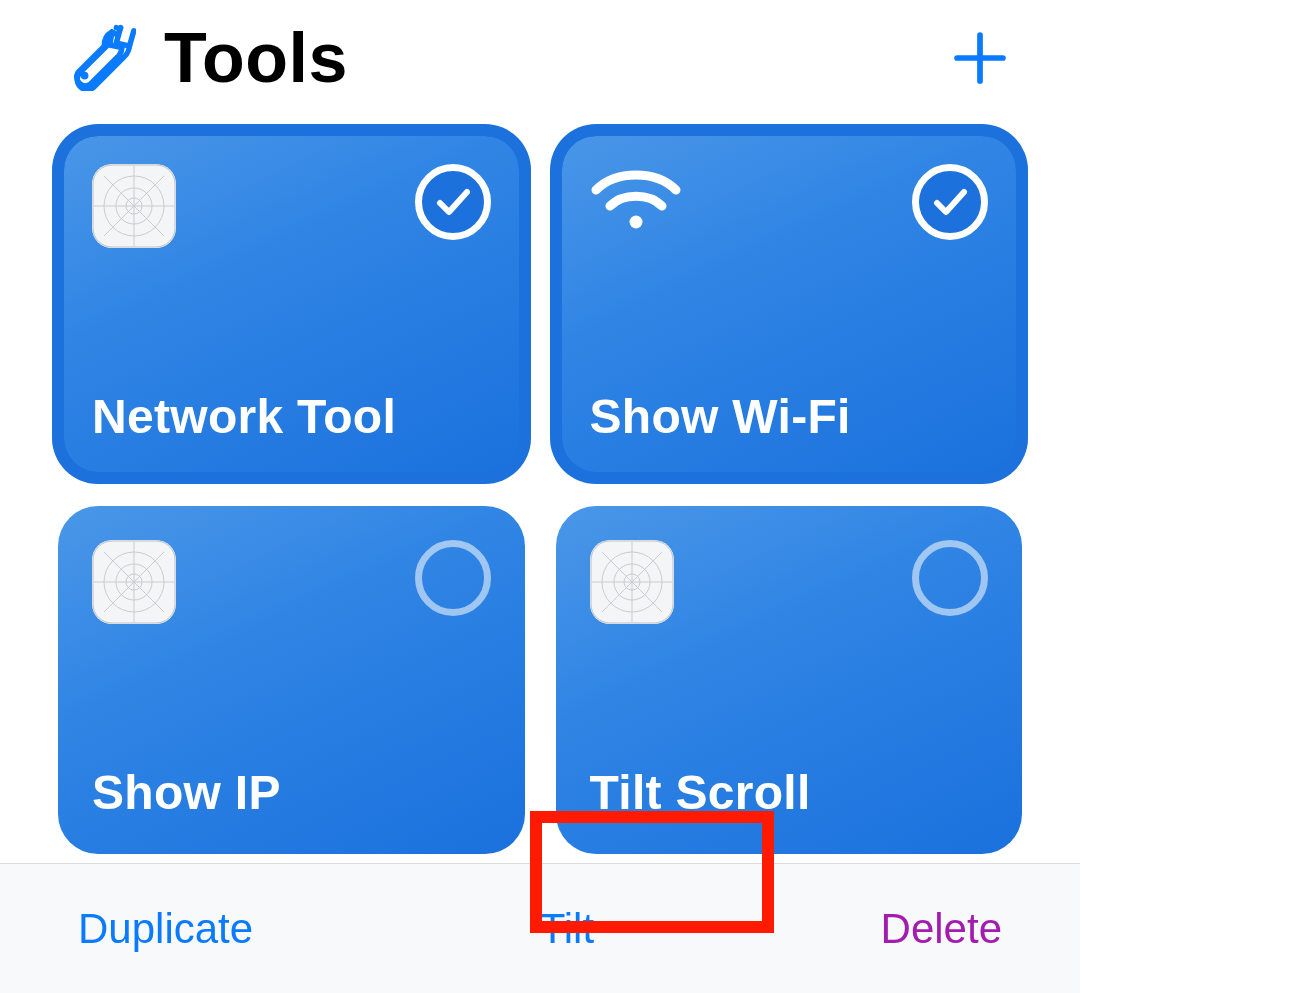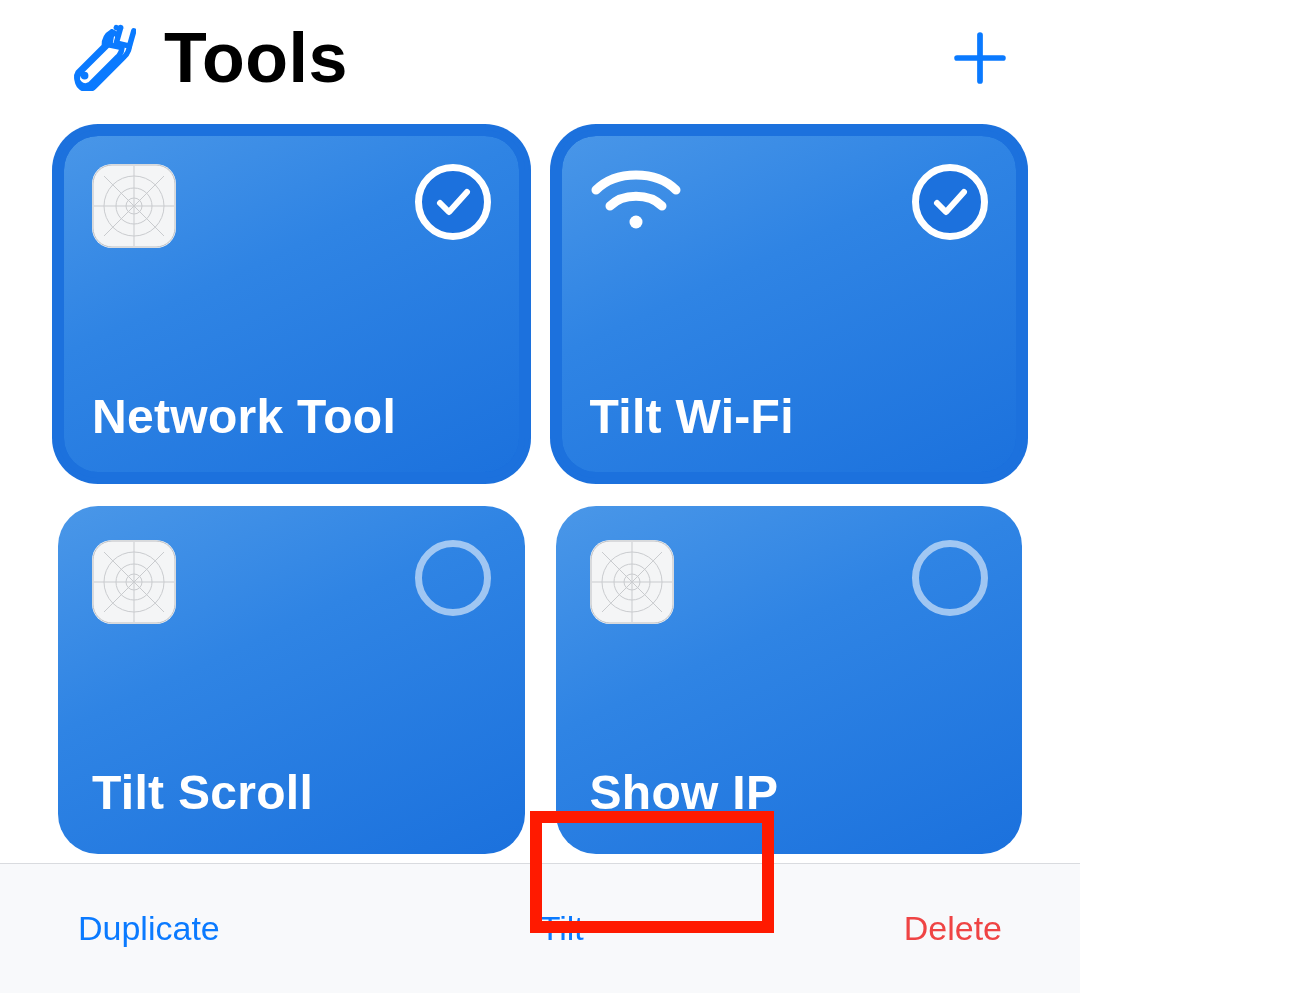--- a/index.html
+++ b/index.html
@@ -32,23 +32,23 @@
   
   .wifi-svg { width: 92px; height: 70px; }
 
   
   .sel-circle { width: 76px; height: 76px; border-radius: 50%; display:flex; align-items:center; justify-content:center; }
   .sel-circle.checked { background: #1c71dd; border: 7px solid #fff; }
   .sel-circle.checked svg { width: 40px; height: 40px; }
   .sel-circle.unchecked { border: 7px solid rgba(255,255,255,0.55); }
 
   
-  .action-bar { position:absolute; left:0; right:0; bottom:0; height: 130px; background: rgba(248,249,251,0.96); border-top: 1px solid #d9dbdf; display:flex; align-items:center; justify-content: space-between; padding: 0 58px; font-size: 34px; }
+  .action-bar { position:absolute; left:0; right:0; bottom:0; height: 130px; background: rgba(248,249,251,0.96); border-top: 1px solid #d9dbdf; display:flex; align-items:center; justify-content: space-between; padding: 0 58px; font-size: 42px; }
   .action-btn { color:#0a7aff; cursor:pointer; padding: 8px 20px; }
-  .action-btn.destructive { color:#ef4444; }
+  .action-btn.destructive { color:#a21caf; }
 
   
   .highlight-box { position:absolute; border: 12px solid #ff1a00; pointer-events:none; }
 
 </style>
 </head>
 <body>
 
 <div class="page">
 
@@ -107,21 +107,40 @@
             <path d="M20 42 C33 29, 59 29, 72 42"></path>
             <circle cx="46" cy="58" r="6.5" fill="#fff" stroke="none"></circle>
           </svg>
         </span>
         <span class="sel-circle checked">
           <svg viewBox="0 0 40 40" stroke="#fff" stroke-width="6" fill="none" stroke-linecap="round" stroke-linejoin="round">
             <polyline points="7,21 16,30 34,10"></polyline>
           </svg>
         </span>
       </div>
-      <div class="card-label">Tilt Wi-Fi</div>
+      <div class="card-label">Show Wi-Fi</div>
+    </div>
+
+    <div class="card">
+      <div class="card-top">
+        <span class="app-tile">
+          <svg viewBox="0 0 84 84">
+            <rect x="1" y="1" width="82" height="82" rx="19" fill="#f4f5f6" stroke="#bdbfc3" stroke-width="1"></rect>
+            <circle cx="42" cy="42" r="30" fill="none" stroke="#c9cbce" stroke-width="1"></circle>
+            <circle cx="42" cy="42" r="18" fill="none" stroke="#c9cbce" stroke-width="1"></circle>
+            <circle cx="42" cy="42" r="8" fill="none" stroke="#c9cbce" stroke-width="1"></circle>
+            <line x1="42" y1="2" x2="42" y2="82" stroke="#c9cbce" stroke-width="1"></line>
+            <line x1="2" y1="42" x2="82" y2="42" stroke="#c9cbce" stroke-width="1"></line>
+            <line x1="12" y1="12" x2="72" y2="72" stroke="#c9cbce" stroke-width="1"></line>
+            <line x1="72" y1="12" x2="12" y2="72" stroke="#c9cbce" stroke-width="1"></line>
+          </svg>
+        </span>
+        <span class="sel-circle unchecked"></span>
+      </div>
+      <div class="card-label">Show IP</div>
     </div>
 
     <div class="card">
       <div class="card-top">
         <span class="app-tile">
           <svg viewBox="0 0 84 84">
             <rect x="1" y="1" width="82" height="82" rx="19" fill="#f4f5f6" stroke="#bdbfc3" stroke-width="1"></rect>
             <circle cx="42" cy="42" r="30" fill="none" stroke="#c9cbce" stroke-width="1"></circle>
             <circle cx="42" cy="42" r="18" fill="none" stroke="#c9cbce" stroke-width="1"></circle>
             <circle cx="42" cy="42" r="8" fill="none" stroke="#c9cbce" stroke-width="1"></circle>
@@ -129,39 +148,20 @@
             <line x1="2" y1="42" x2="82" y2="42" stroke="#c9cbce" stroke-width="1"></line>
             <line x1="12" y1="12" x2="72" y2="72" stroke="#c9cbce" stroke-width="1"></line>
             <line x1="72" y1="12" x2="12" y2="72" stroke="#c9cbce" stroke-width="1"></line>
           </svg>
         </span>
         <span class="sel-circle unchecked"></span>
       </div>
       <div class="card-label">Tilt Scroll</div>
     </div>
 
-    <div class="card">
-      <div class="card-top">
-        <span class="app-tile">
-          <svg viewBox="0 0 84 84">
-            <rect x="1" y="1" width="82" height="82" rx="19" fill="#f4f5f6" stroke="#bdbfc3" stroke-width="1"></rect>
-            <circle cx="42" cy="42" r="30" fill="none" stroke="#c9cbce" stroke-width="1"></circle>
-            <circle cx="42" cy="42" r="18" fill="none" stroke="#c9cbce" stroke-width="1"></circle>
-            <circle cx="42" cy="42" r="8" fill="none" stroke="#c9cbce" stroke-width="1"></circle>
-            <line x1="42" y1="2" x2="42" y2="82" stroke="#c9cbce" stroke-width="1"></line>
-            <line x1="2" y1="42" x2="82" y2="42" stroke="#c9cbce" stroke-width="1"></line>
-            <line x1="12" y1="12" x2="72" y2="72" stroke="#c9cbce" stroke-width="1"></line>
-            <line x1="72" y1="12" x2="12" y2="72" stroke="#c9cbce" stroke-width="1"></line>
-          </svg>
-        </span>
-        <span class="sel-circle unchecked"></span>
-      </div>
-      <div class="card-label">Show IP</div>
-    </div>
-
   </div>
 
   <div class="action-bar">
     <div class="action-btn">Duplicate</div>
     <div class="action-btn">Tilt</div>
     <div class="action-btn destructive">Delete</div>
   </div>
 
   <div class="highlight-box" id="hl" style="left: 530px; top: 811px; width: 244px; height: 122px;"></div>
 

